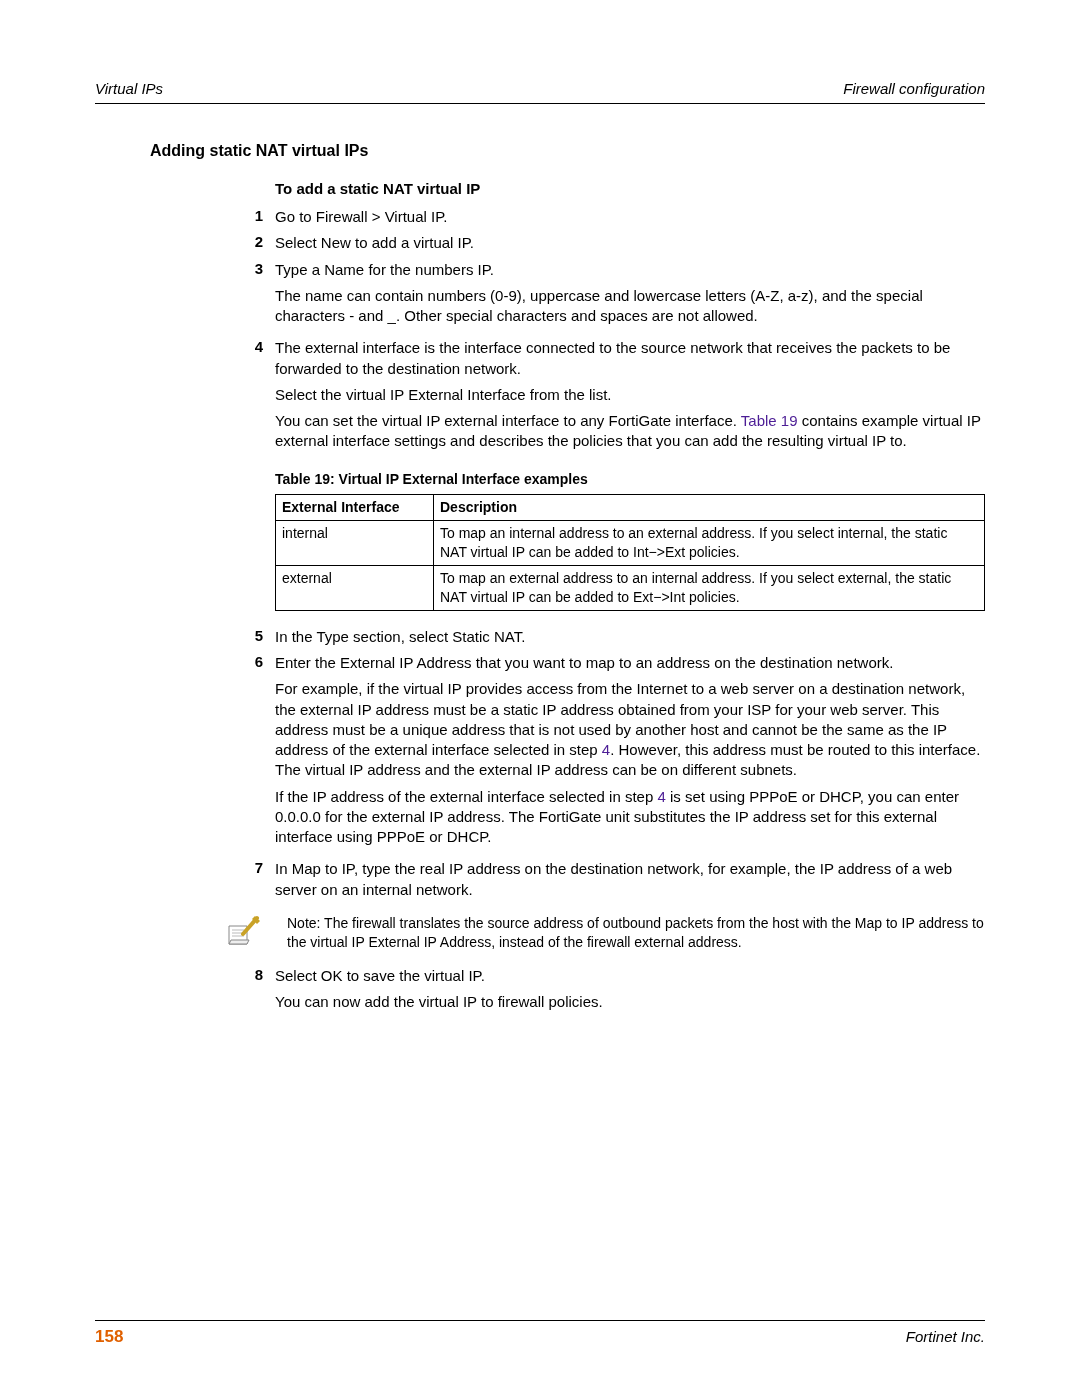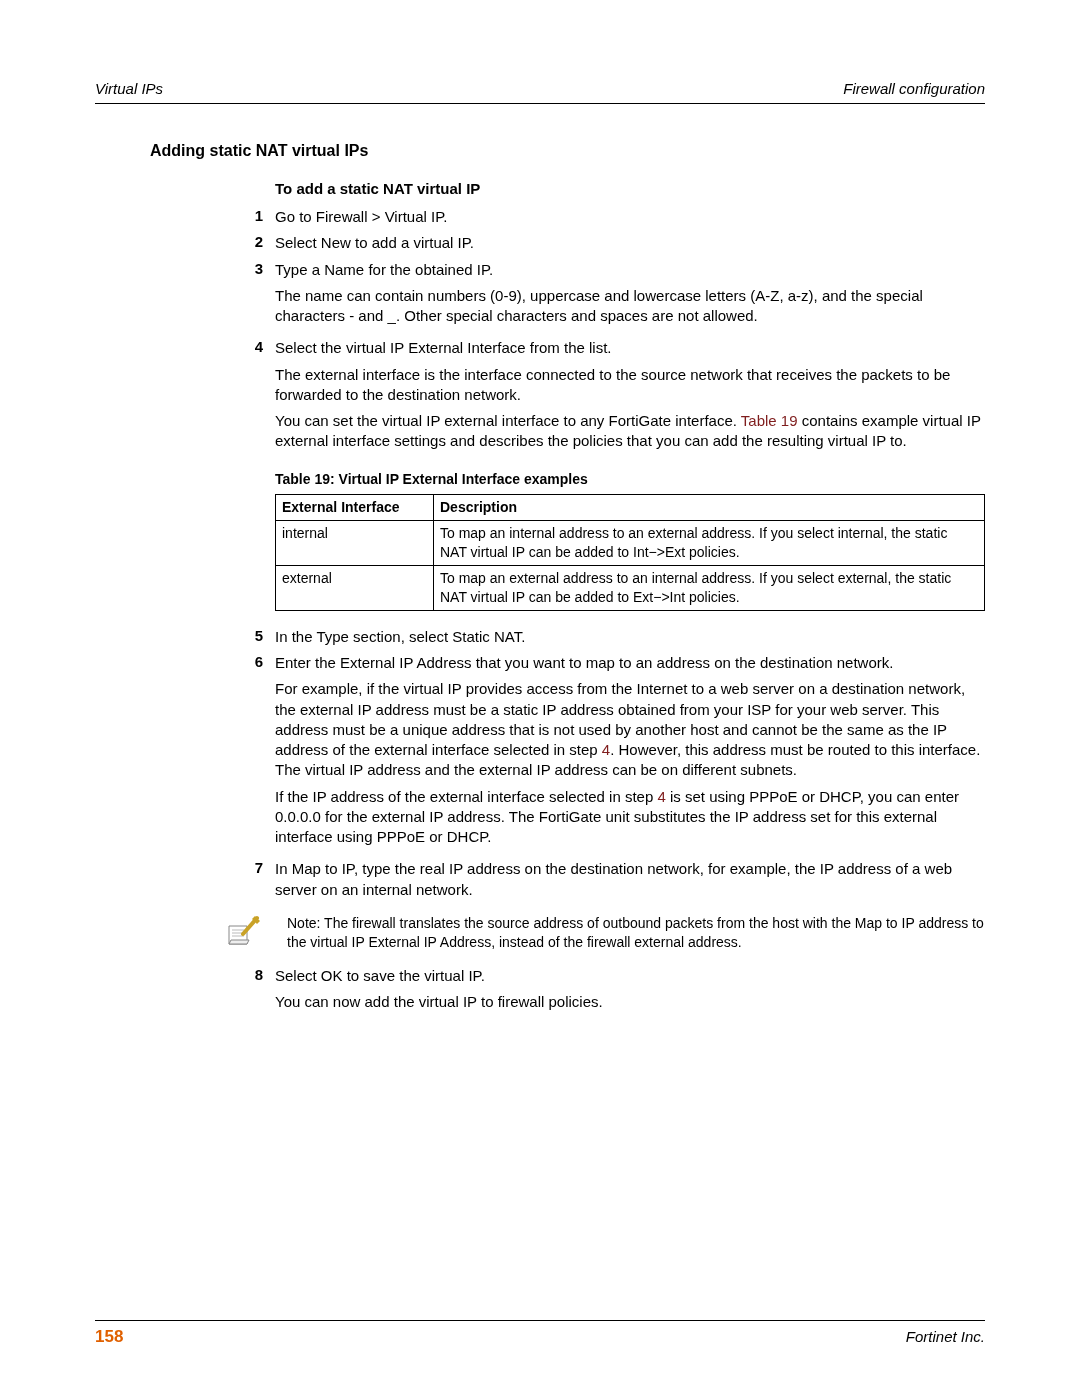--- a/index.html
+++ b/index.html
@@ -54,21 +54,21 @@
     box-sizing: border-box;
   }
   .step-body {
     flex: 1;
     line-height: 1.35;
   }
   .step-body .para {
     margin-bottom: 6px;
   }
   .bold { font-weight: normal; }
-  .link { color: #7f1d1d; }
+  .link { color: #4c1d95; }
   table.data {
     border-collapse: collapse;
     width: 100%;
     margin: 6px 10px 10px 0;
     font-size: 14px;
   }
   table.data th, table.data td {
     border: 1px solid #000;
     padding: 3px 6px;
     text-align: left;
@@ -150,30 +150,30 @@
     </div>
 
     <div class="step-row">
       <div class="step-num">2</div>
       <div class="step-body">Select New to add a virtual IP.</div>
     </div>
 
     <div class="step-row">
       <div class="step-num">3</div>
       <div class="step-body">
-        <div class="para">Type a Name for the obtained IP.</div>
+        <div class="para">Type a Name for the numbers IP.</div>
         <div class="para">The name can contain numbers (0-9), uppercase and lowercase letters (A-Z, a-z), and the special characters - and _. Other special characters and spaces are not allowed.</div>
       </div>
     </div>
 
     <div class="step-row">
       <div class="step-num">4</div>
       <div class="step-body">
+        <div class="para">The external interface is the interface connected to the source network that receives the packets to be forwarded to the destination network.</div>
         <div class="para">Select the virtual IP External Interface from the list.</div>
-        <div class="para">The external interface is the interface connected to the source network that receives the packets to be forwarded to the destination network.</div>
         <div class="para">
           <span>You can set the virtual IP external interface to any FortiGate interface. </span><span class="link">Table 19</span><span> contains example virtual IP external interface settings and describes the policies that you can add the resulting virtual IP to.</span>
         </div>
 
         <div class="table-caption">Table 19: Virtual IP External Interface examples</div>
         <table class="data">
           <tbody>
               <tr>
             <th style="width:145px">External Interface</th>
             <th>Description</th>

